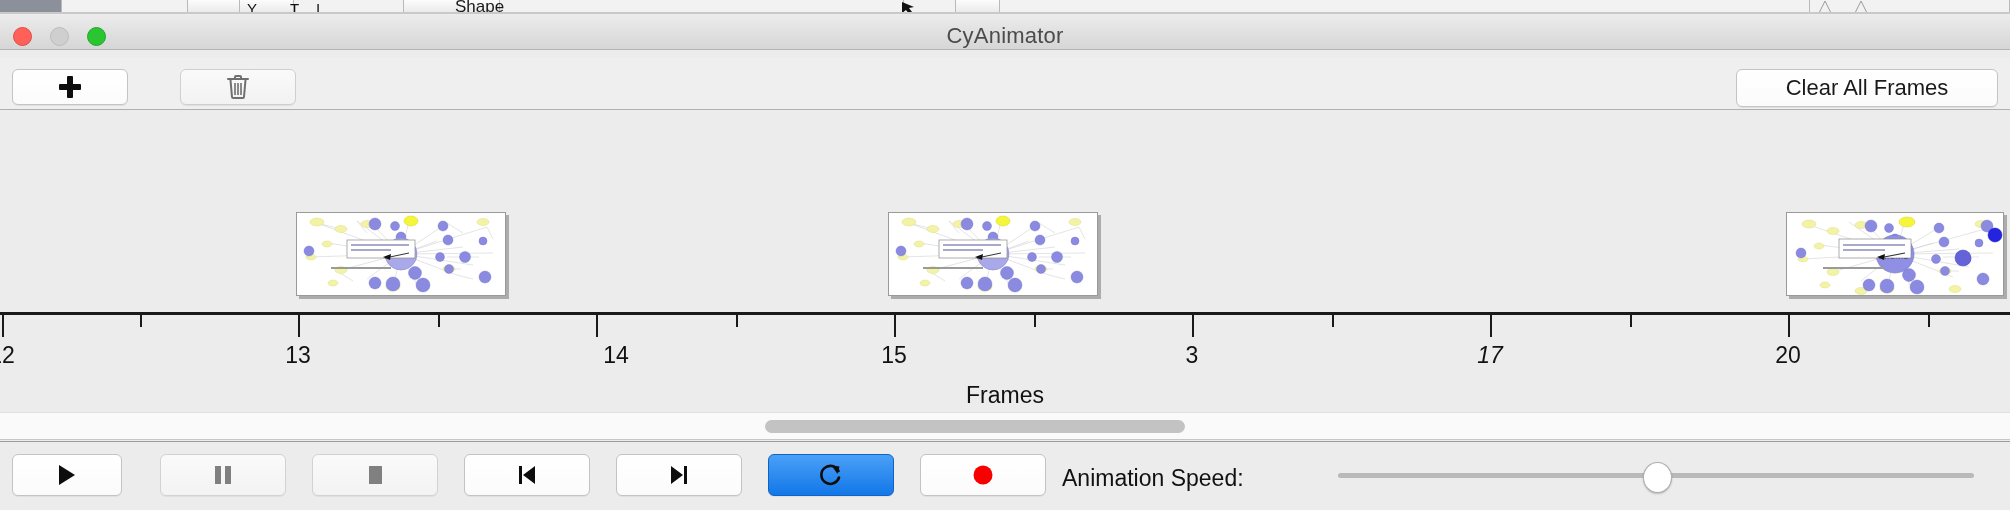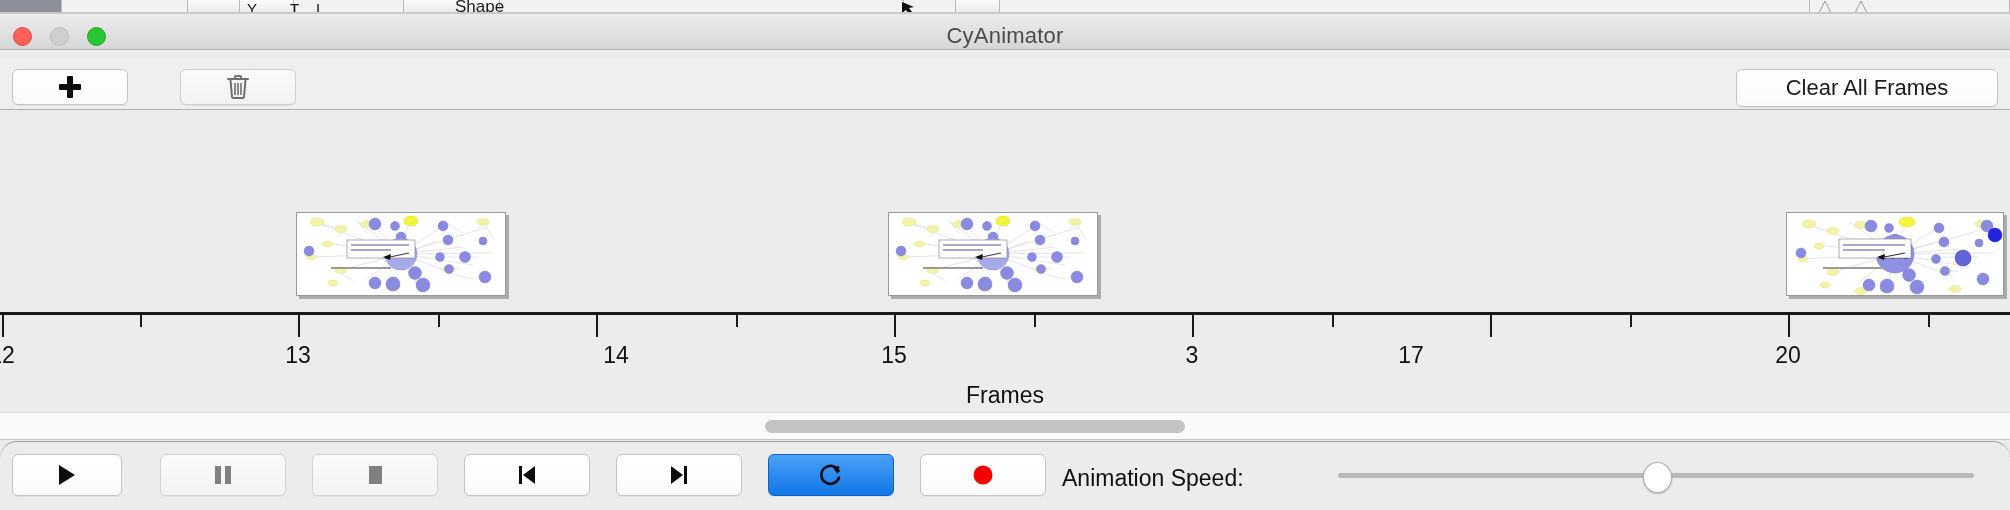--- a/index.html
+++ b/index.html
@@ -219,21 +219,20 @@
   }
 
   
   .transport {
     position: absolute;
     left: 0; top: 441px;
     width: 2010px; height: 69px;
     background: #ececec;
     border-top: 1px solid #9c9c9c;
     box-sizing: border-box;
-    border-radius: 17px;
   }
   .tbtn {
     position: absolute;
     top: 12px;
     height: 42px;
     box-sizing: border-box;
     border: 1px solid #c3c3c3;
     border-radius: 6px;
     background: linear-gradient(#ffffff, #fbfbfb);
     box-shadow: 0 1px 0 rgba(0,0,0,0.05);
@@ -530,21 +529,21 @@
     <div class="tick major" style="left:1490px;"></div>
     <div class="tick minor" style="left:1630px;"></div>
     <div class="tick major" style="left:1788px;"></div>
     <div class="tick minor" style="left:1928px;"></div>
 
     <div class="tick-label" style="left:2px;">12</div>
     <div class="tick-label" style="left:298px;">13</div>
     <div class="tick-label" style="left:616px;">14</div>
     <div class="tick-label" style="left:894px;">15</div>
     <div class="tick-label" style="left:1192px;">3</div>
-    <div class="tick-label" style="left:1411px;">17</div>
+    <div class="tick-label" style="left:1490px;font-style:italic;">17</div>
     <div class="tick-label" style="left:1788px;">20</div>
 
     <div class="axis-caption">Frames</div>
   </div>
 
   <div class="hscroll">
     <div class="hscroll-thumb" style="left:765px; width:420px;"></div>
   </div>
 
   <div class="transport">

